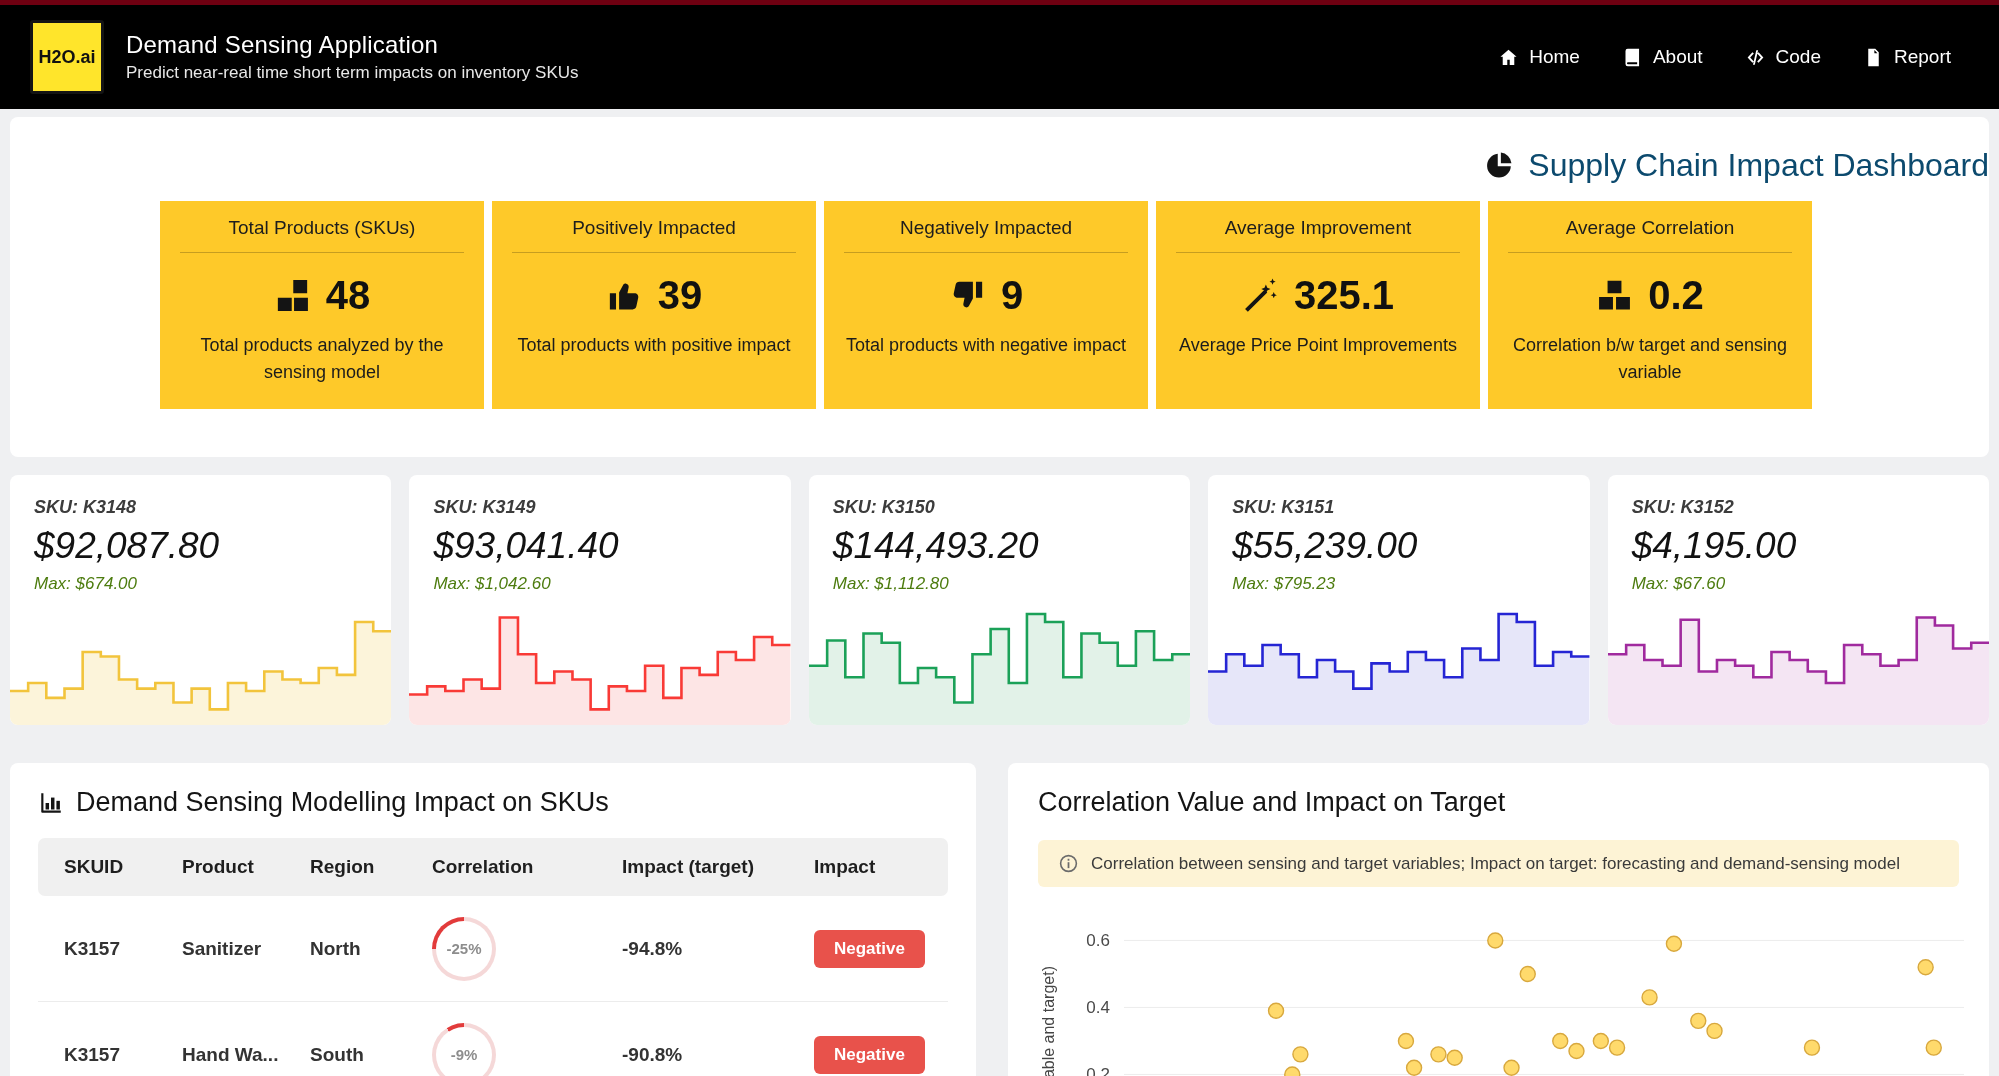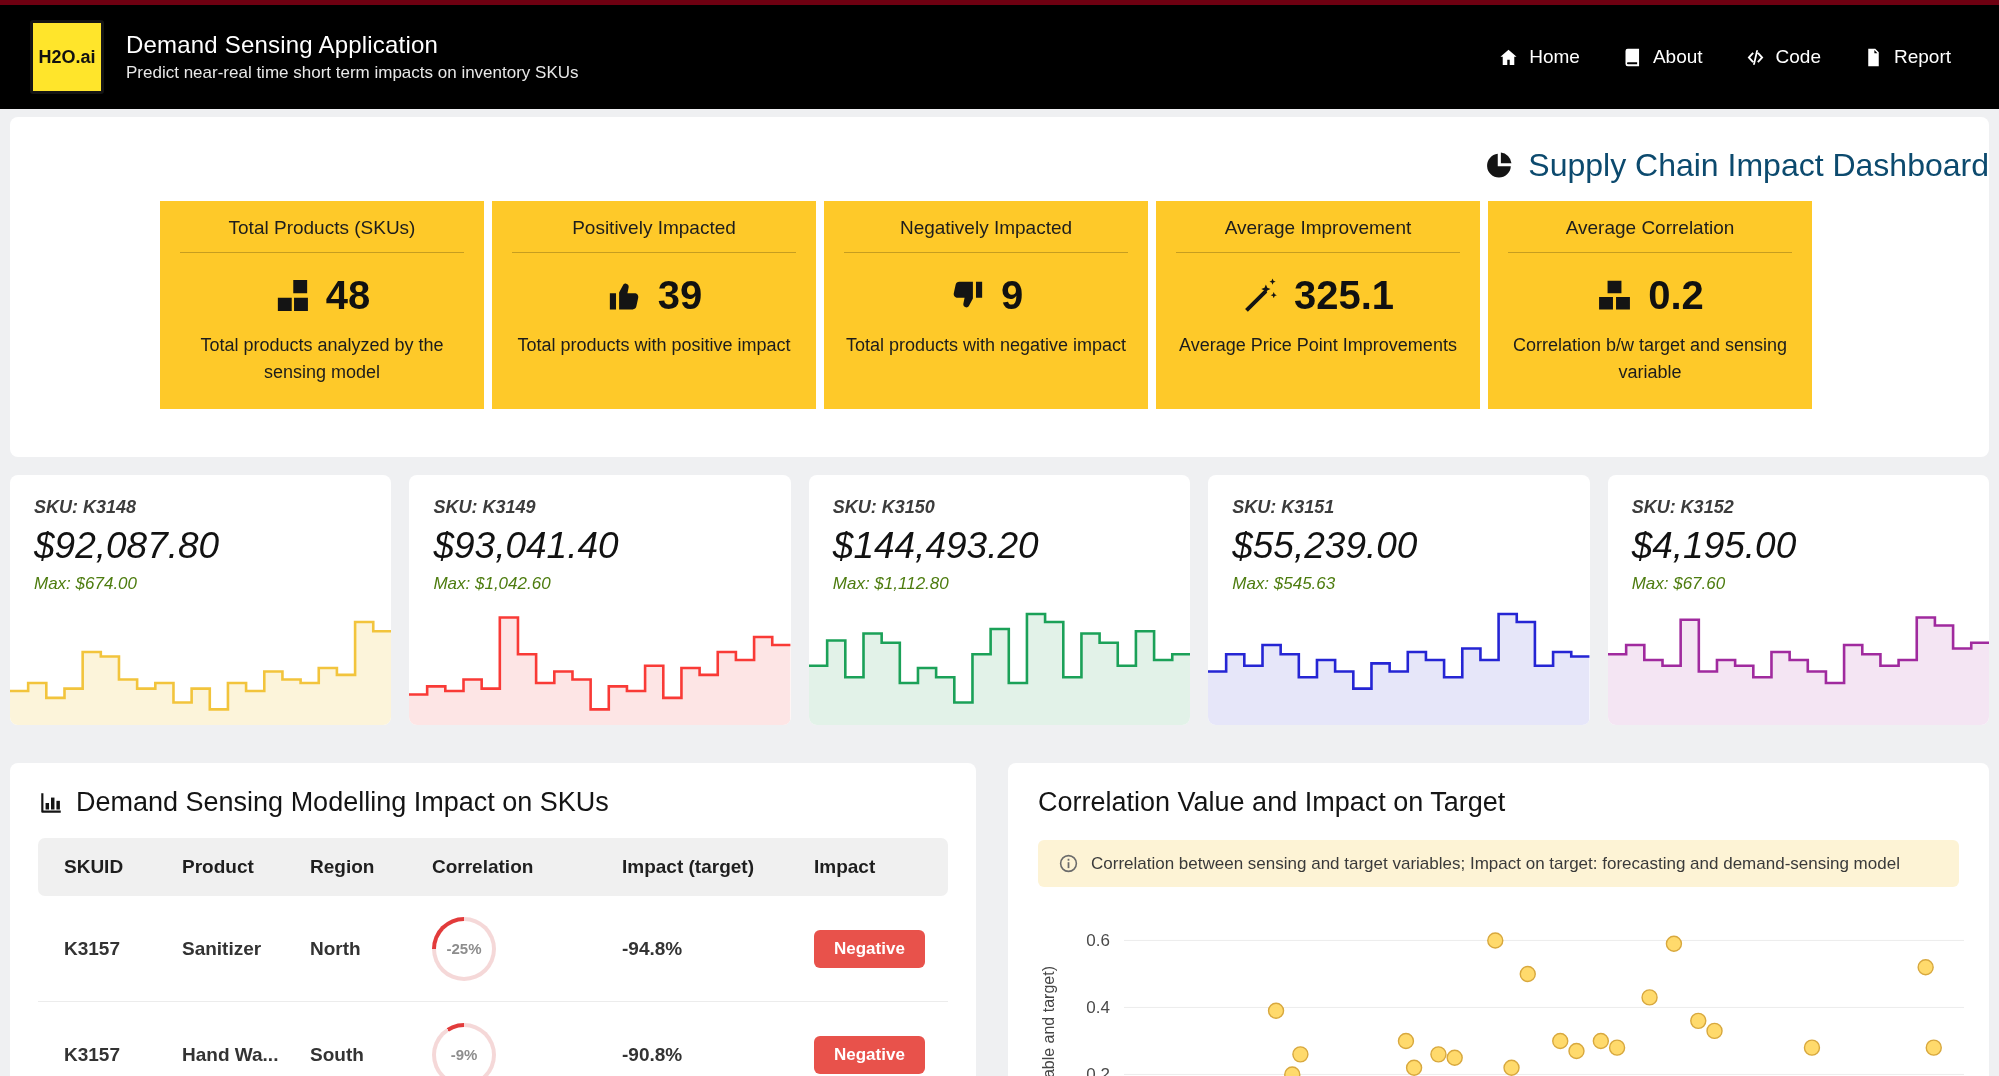--- a/index.html
+++ b/index.html
@@ -246,21 +246,21 @@
       <div class="sku-value">$144,493.20</div>
       <div class="sku-max">Max: $1,112.80</div>
       <svg class="sparkline" viewBox="0 0 100 34" preserveAspectRatio="none">
           <path d="M 0 18.25 L 0.00 18.25 L 4.76 18.25 L 4.76 11.54 L 9.52 11.54 L 9.52 21.30 L 14.29 21.30 L 14.29 9.71 L 19.05 9.71 L 19.05 12.15 L 23.81 12.15 L 23.81 22.83 L 28.57 22.83 L 28.57 18.86 L 33.33 18.86 L 33.33 21.30 L 38.10 21.30 L 38.10 28.01 L 42.86 28.01 L 42.86 15.20 L 47.62 15.20 L 47.62 8.49 L 52.38 8.49 L 52.38 22.83 L 57.14 22.83 L 57.14 4.53 L 61.90 4.53 L 61.90 6.66 L 66.67 6.66 L 66.67 21.30 L 71.43 21.30 L 71.43 9.71 L 76.19 9.71 L 76.19 12.15 L 80.95 12.15 L 80.95 18.25 L 85.71 18.25 L 85.71 9.10 L 90.48 9.10 L 90.48 16.72 L 95.24 16.72 L 95.24 15.20 L 100.00 15.20 L 100 34 L 0 34 Z" fill="#e2f2e8"></path>
           <path d="M 0 18.25 L 0.00 18.25 L 4.76 18.25 L 4.76 11.54 L 9.52 11.54 L 9.52 21.30 L 14.29 21.30 L 14.29 9.71 L 19.05 9.71 L 19.05 12.15 L 23.81 12.15 L 23.81 22.83 L 28.57 22.83 L 28.57 18.86 L 33.33 18.86 L 33.33 21.30 L 38.10 21.30 L 38.10 28.01 L 42.86 28.01 L 42.86 15.20 L 47.62 15.20 L 47.62 8.49 L 52.38 8.49 L 52.38 22.83 L 57.14 22.83 L 57.14 4.53 L 61.90 4.53 L 61.90 6.66 L 66.67 6.66 L 66.67 21.30 L 71.43 21.30 L 71.43 9.71 L 76.19 9.71 L 76.19 12.15 L 80.95 12.15 L 80.95 18.25 L 85.71 18.25 L 85.71 9.10 L 90.48 9.10 L 90.48 16.72 L 95.24 16.72 L 95.24 15.20 L 100.00 15.20" fill="none" stroke="#1ba158" stroke-width="2.6" vector-effect="non-scaling-stroke"></path>
         </svg>
     </div>
     <div class="card sku-card">
       <div class="sku-label">SKU: K3151</div>
       <div class="sku-value">$55,239.00</div>
-      <div class="sku-max">Max: $545.63</div>
+      <div class="sku-max">Max: $795.23</div>
       <svg class="sparkline" viewBox="0 0 100 34" preserveAspectRatio="none">
           <path d="M 0 19.77 L 0.00 19.77 L 4.76 19.77 L 4.76 15.20 L 9.52 15.20 L 9.52 18.25 L 14.29 18.25 L 14.29 12.76 L 19.05 12.76 L 19.05 15.20 L 23.81 15.20 L 23.81 21.30 L 28.57 21.30 L 28.57 16.72 L 33.33 16.72 L 33.33 19.77 L 38.10 19.77 L 38.10 24.35 L 42.86 24.35 L 42.86 17.64 L 47.62 17.64 L 47.62 19.77 L 52.38 19.77 L 52.38 14.59 L 57.14 14.59 L 57.14 16.72 L 61.90 16.72 L 61.90 21.30 L 66.67 21.30 L 66.67 13.68 L 71.43 13.68 L 71.43 16.72 L 76.19 16.72 L 76.19 4.53 L 80.95 4.53 L 80.95 6.66 L 85.71 6.66 L 85.71 18.25 L 90.48 18.25 L 90.48 14.59 L 95.24 14.59 L 95.24 15.81 L 100.00 15.81 L 100 34 L 0 34 Z" fill="#e6e6f9"></path>
           <path d="M 0 19.77 L 0.00 19.77 L 4.76 19.77 L 4.76 15.20 L 9.52 15.20 L 9.52 18.25 L 14.29 18.25 L 14.29 12.76 L 19.05 12.76 L 19.05 15.20 L 23.81 15.20 L 23.81 21.30 L 28.57 21.30 L 28.57 16.72 L 33.33 16.72 L 33.33 19.77 L 38.10 19.77 L 38.10 24.35 L 42.86 24.35 L 42.86 17.64 L 47.62 17.64 L 47.62 19.77 L 52.38 19.77 L 52.38 14.59 L 57.14 14.59 L 57.14 16.72 L 61.90 16.72 L 61.90 21.30 L 66.67 21.30 L 66.67 13.68 L 71.43 13.68 L 71.43 16.72 L 76.19 16.72 L 76.19 4.53 L 80.95 4.53 L 80.95 6.66 L 85.71 6.66 L 85.71 18.25 L 90.48 18.25 L 90.48 14.59 L 95.24 14.59 L 95.24 15.81 L 100.00 15.81" fill="none" stroke="#2525d4" stroke-width="2.6" vector-effect="non-scaling-stroke"></path>
         </svg>
     </div>
     <div class="card sku-card">
       <div class="sku-label">SKU: K3152</div>
       <div class="sku-value">$4,195.00</div>
       <div class="sku-max">Max: $67.60</div>
       <svg class="sparkline" viewBox="0 0 100 34" preserveAspectRatio="none">

